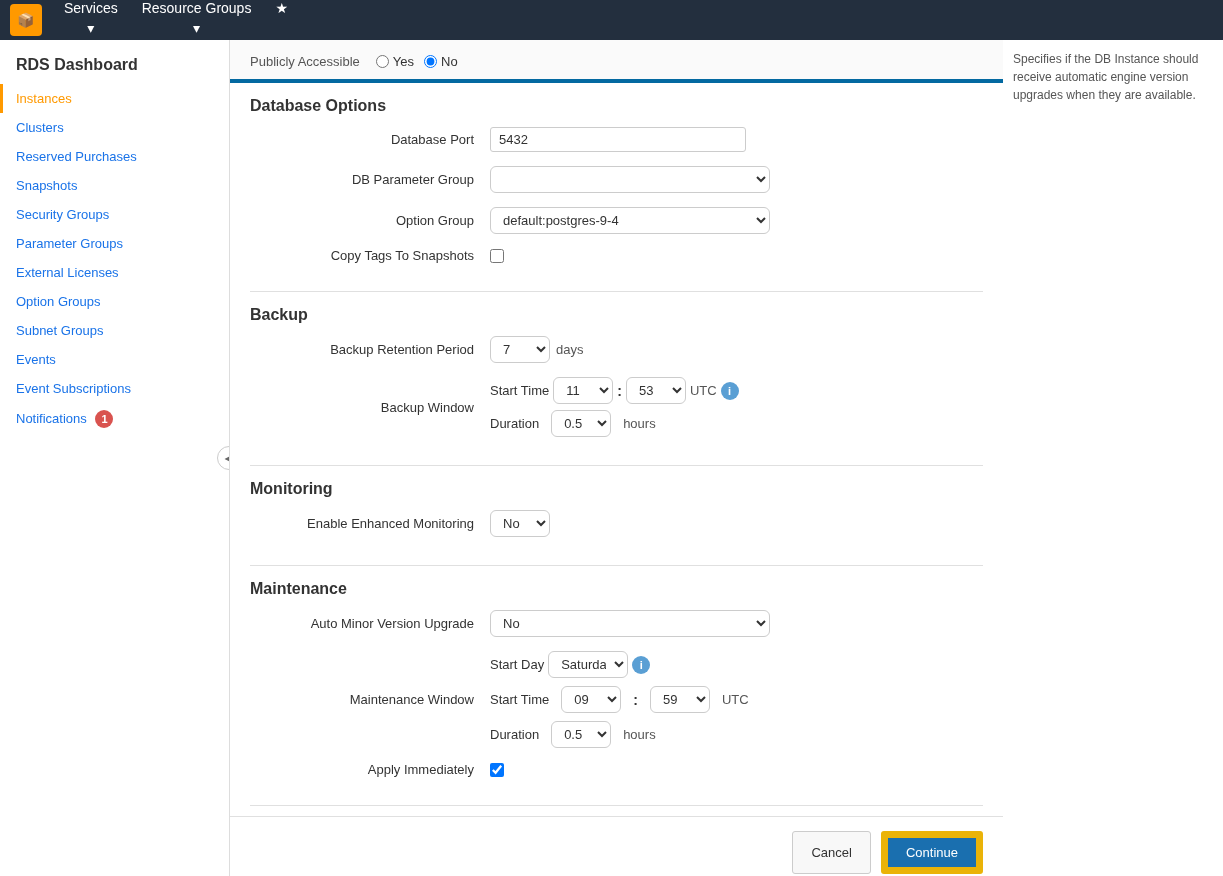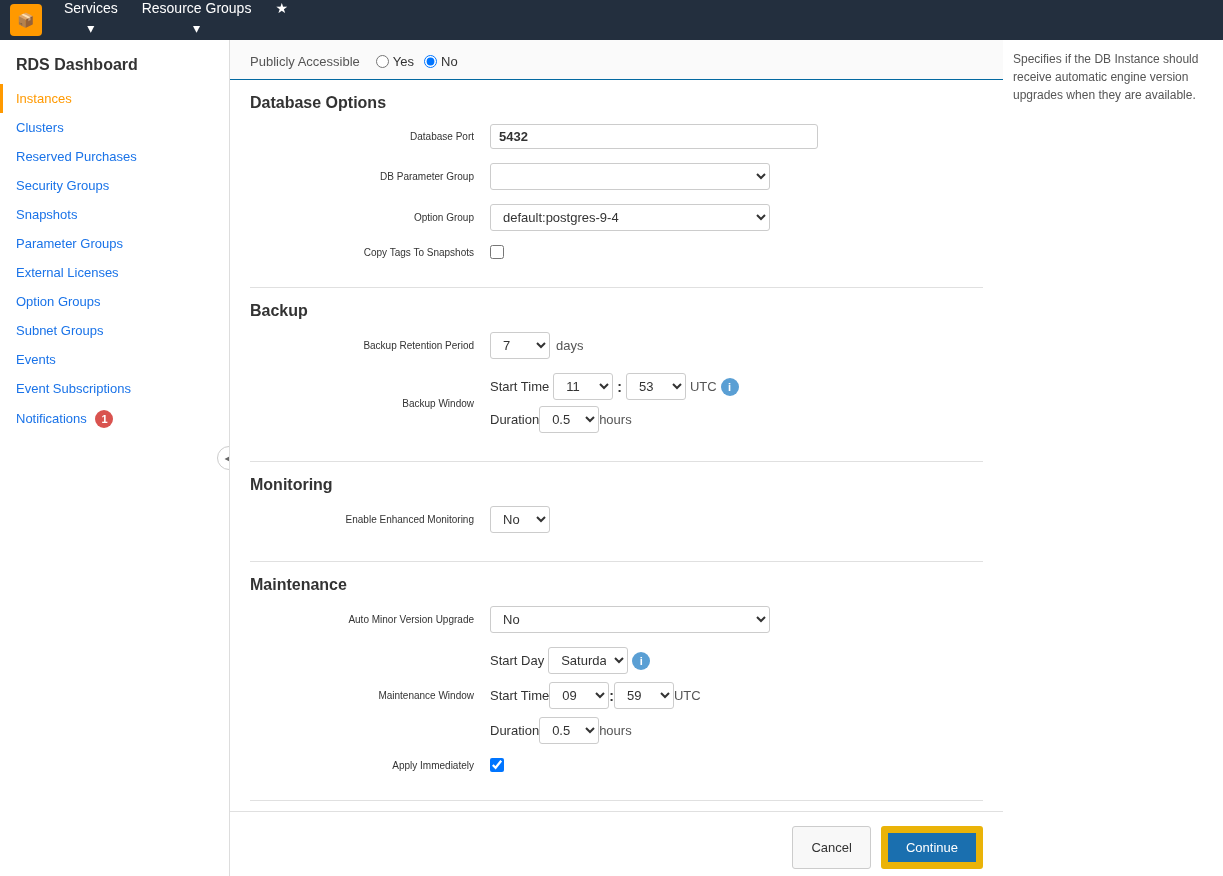--- a/index.html
+++ b/index.html
@@ -109,21 +109,21 @@
 
     
     .form-area {
       padding: 0 0 20px 0;
       max-width: 900px;
     }
 
     
     .top-row {
       padding: 14px 20px 10px 20px;
-      border-bottom: 1px solid #0369a1;
+      border-bottom: 4px solid #0369a1;
       display: flex;
       align-items: center;
       gap: 16px;
       background: #fafafa;
     }
     .top-row .label { color: #555; font-size: 13px; }
     .top-row .radio-group { display: flex; gap: 10px; align-items: flex-start; }
     .top-row .radio-group label { display: flex; align-items: center; gap: 4px; font-size: 13px; }
 
     
@@ -145,38 +145,38 @@
       display: flex;
       align-items: center;
       margin-bottom: 10px;
       padding: 2px 0;
     }
     .form-label {
       width: 240px;
       text-align: right;
       padding-right: 16px;
       color: #333;
-      font-size: 10px;
+      font-size: 13px;
       flex-shrink: 0;
     }
     .form-control-group {
       display: flex;
       align-items: center;
       gap: 6px;
     }
     input[type="text"], select {
       font-size: 13px;
       padding: 4px 8px;
       border: 1px solid #ccc;
       border-radius: 3px;
       background: #fff;
       color: #333;
     }
-    input[type="text"] { width: 328px; font-weight: bold; }
-    select { padding-right: 5px; }
+    input[type="text"] { width: 256px; }
+    select { padding-right: 5px; border-radius: 6px; }
     select.wide { width: 280px; }
     select.small { width: 60px; }
     select.medium { width: 80px; }
     input[type="checkbox"] { width: 14px; height: 14px; cursor: pointer; }
 
     .utc-label { color: #555; font-size: 13px; }
     .days-label { color: #555; font-size: 13px; }
     .hours-label { color: #555; font-size: 13px; }
 
     .info-icon {
@@ -198,21 +198,21 @@
     .time-row {
       display: flex;
       align-items: center;
       gap: 4px;
       font-size: 13px;
     }
     .time-row-sub {
       margin-top: 4px;
       display: flex;
       align-items: center;
-      gap: 0;
+      gap: 12px;
       font-size: 13px;
     }
     .time-wrapper {
       display: flex;
       flex-direction: column;
       gap: 2px;
       justify-content: space-between;
     }
 
     
@@ -292,26 +292,26 @@
           <span>Clusters</span>
         </a>
       </li>
       <li>
         <a href="#">
           <span>Reserved Purchases</span>
         </a>
       </li>
       <li>
         <a href="#">
+          <span>Snapshots</span>
+        </a>
+      </li>
+      <li>
+        <a href="#">
           <span>Security Groups</span>
-        </a>
-      </li>
-      <li>
-        <a href="#">
-          <span>Snapshots</span>
         </a>
       </li>
       <li>
         <a href="#">
           <span>Parameter Groups</span>
         </a>
       </li>
       <li>
         <a href="#">
           <span>External Licenses</span>

